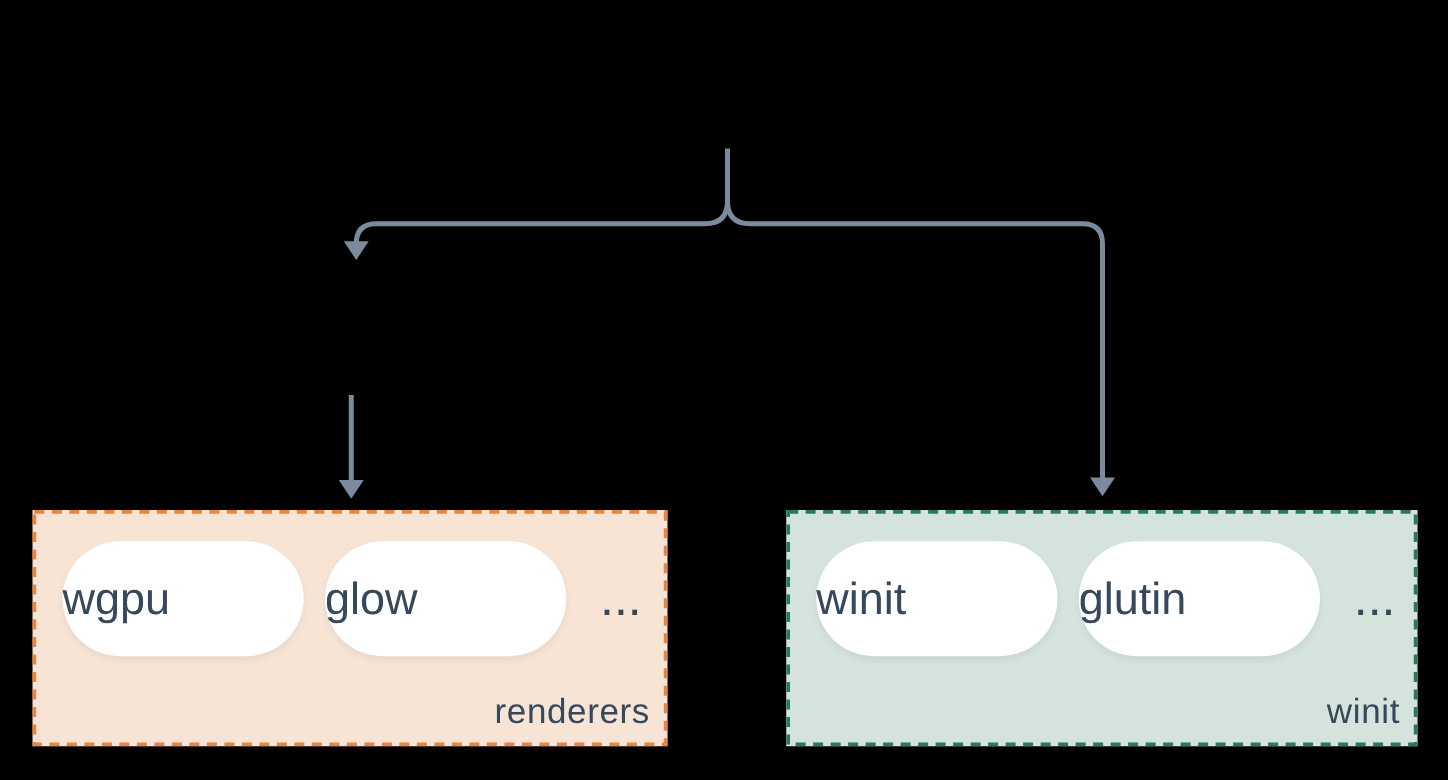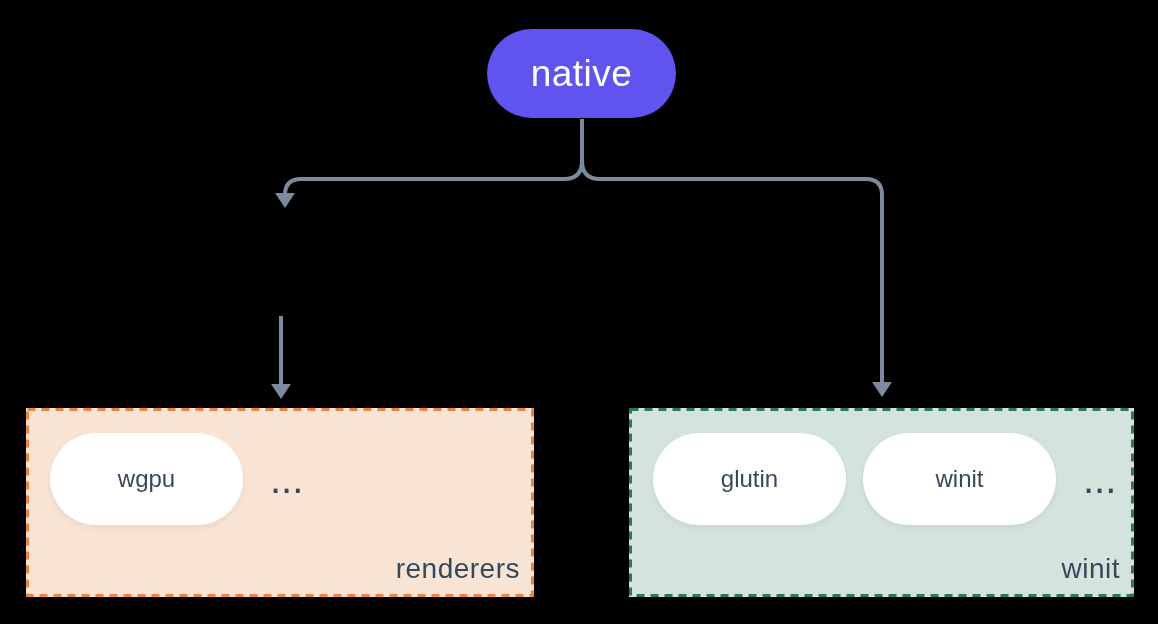--- a/index.html
+++ b/index.html
@@ -85,22 +85,22 @@
     display: flex;
     align-items: center;
     gap: 17px;
   }
   .pill {
     width: 193px; height: 92px;
     border-radius: 46px;
     background: var(--pill-fill, #ffffff);
     display: flex;
     align-items: center;
-    justify-content: center;
-    font-size: 24px;
+    justify-content: flex-start;
+    font-size: 36px;
     color: var(--dark-text, #36485c);
     box-shadow: 0 3px 6px rgba(0,0,0,0.06);
   }
   .ellipsis {
     font-size: 40px;
     color: var(--dark-text, #36485c);
     margin-left: 10px;
     line-height: 92px;
   }
   .group-label {
@@ -118,47 +118,47 @@
 
   <svg class="connectors" viewBox="0 0 1158 624" xmlns="http://www.w3.org/2000/svg">
     <path d="M582 119 V161 Q582 179 564 179 H301 Q285 179 285 195"></path>
     <polygon points="275,193 295,193 285,208"></polygon>
     <path d="M582 119 V161 Q582 179 600 179 H866 Q882 179 882 195 V384"></path>
     <polygon points="872,382 892,382 882,397"></polygon>
     <path d="M281 316 V386"></path>
     <polygon points="271,384 291,384 281,399"></polygon>
   </svg>
 
-  <div class="node node-native">
-    <span>native</span>
-  </div>
 
 
   <div class="group-box group-renderers">
     <svg class="dash-border" xmlns="http://www.w3.org/2000/svg" preserveAspectRatio="none">
       <rect x="1.5" y="1.5" width="505" height="186"></rect>
     </svg>
     <div class="pill-row">
       <div class="pill">
         <span>wgpu</span>
+      </div>
+      <div class="pill">
+        <span>glow</span>
       </div>
       <span class="ellipsis">...</span>
     </div>
     <span class="group-label">renderers</span>
   </div>
 
   <div class="group-box group-shells">
     <svg class="dash-border" xmlns="http://www.w3.org/2000/svg" preserveAspectRatio="none">
       <rect x="1.5" y="1.5" width="502" height="186"></rect>
     </svg>
     <div class="pill-row">
       <div class="pill">
-        <span>glutin</span>
+        <span>winit</span>
       </div>
       <div class="pill">
-        <span>winit</span>
+        <span>glutin</span>
       </div>
       <span class="ellipsis">...</span>
     </div>
     <span class="group-label">winit</span>
   </div>
 
 </div>
 
 </body></html>

